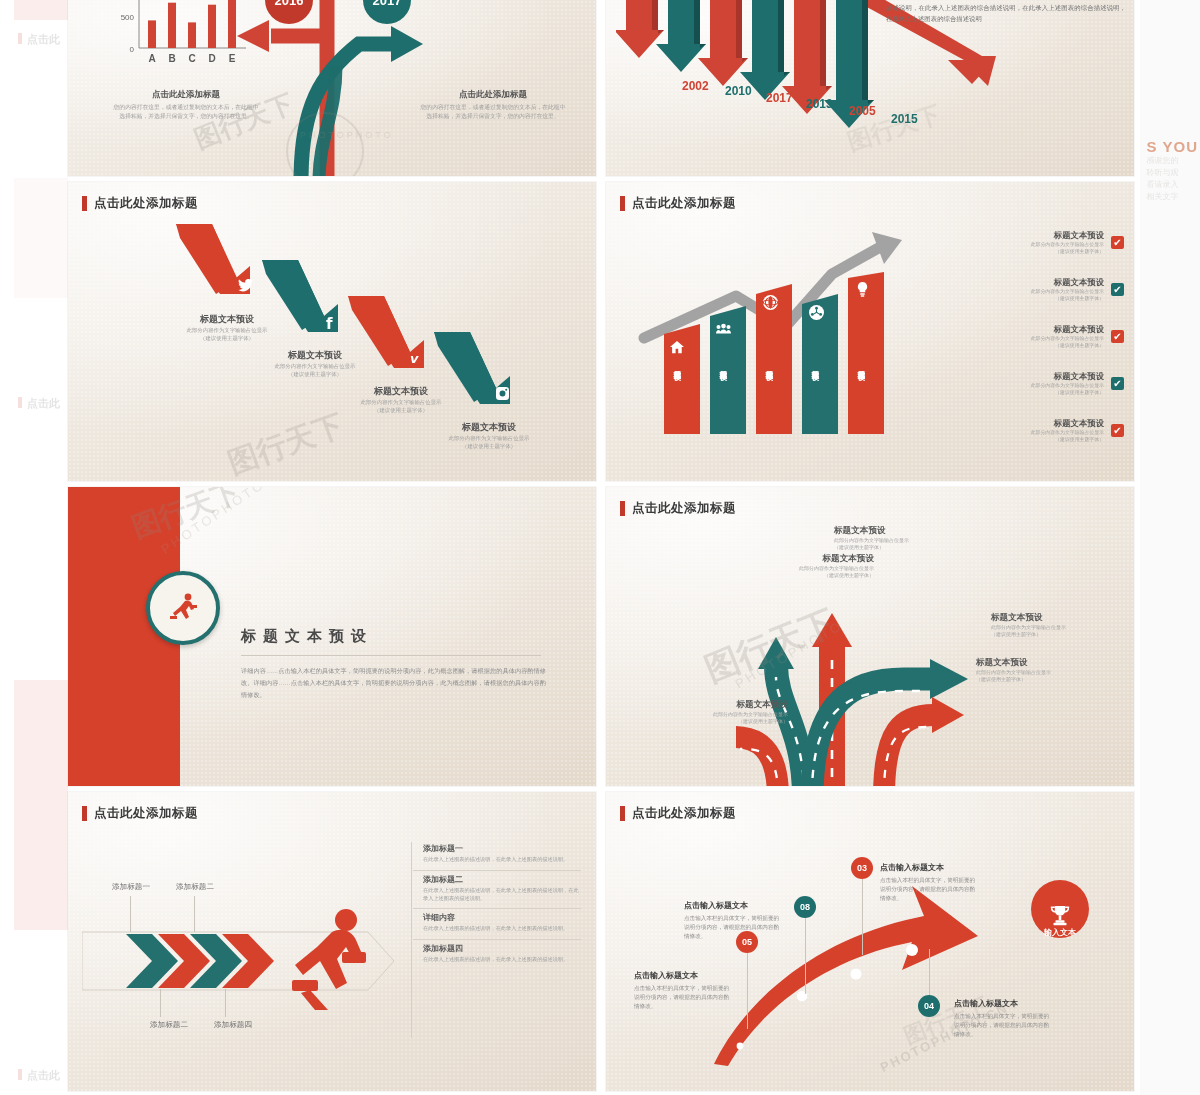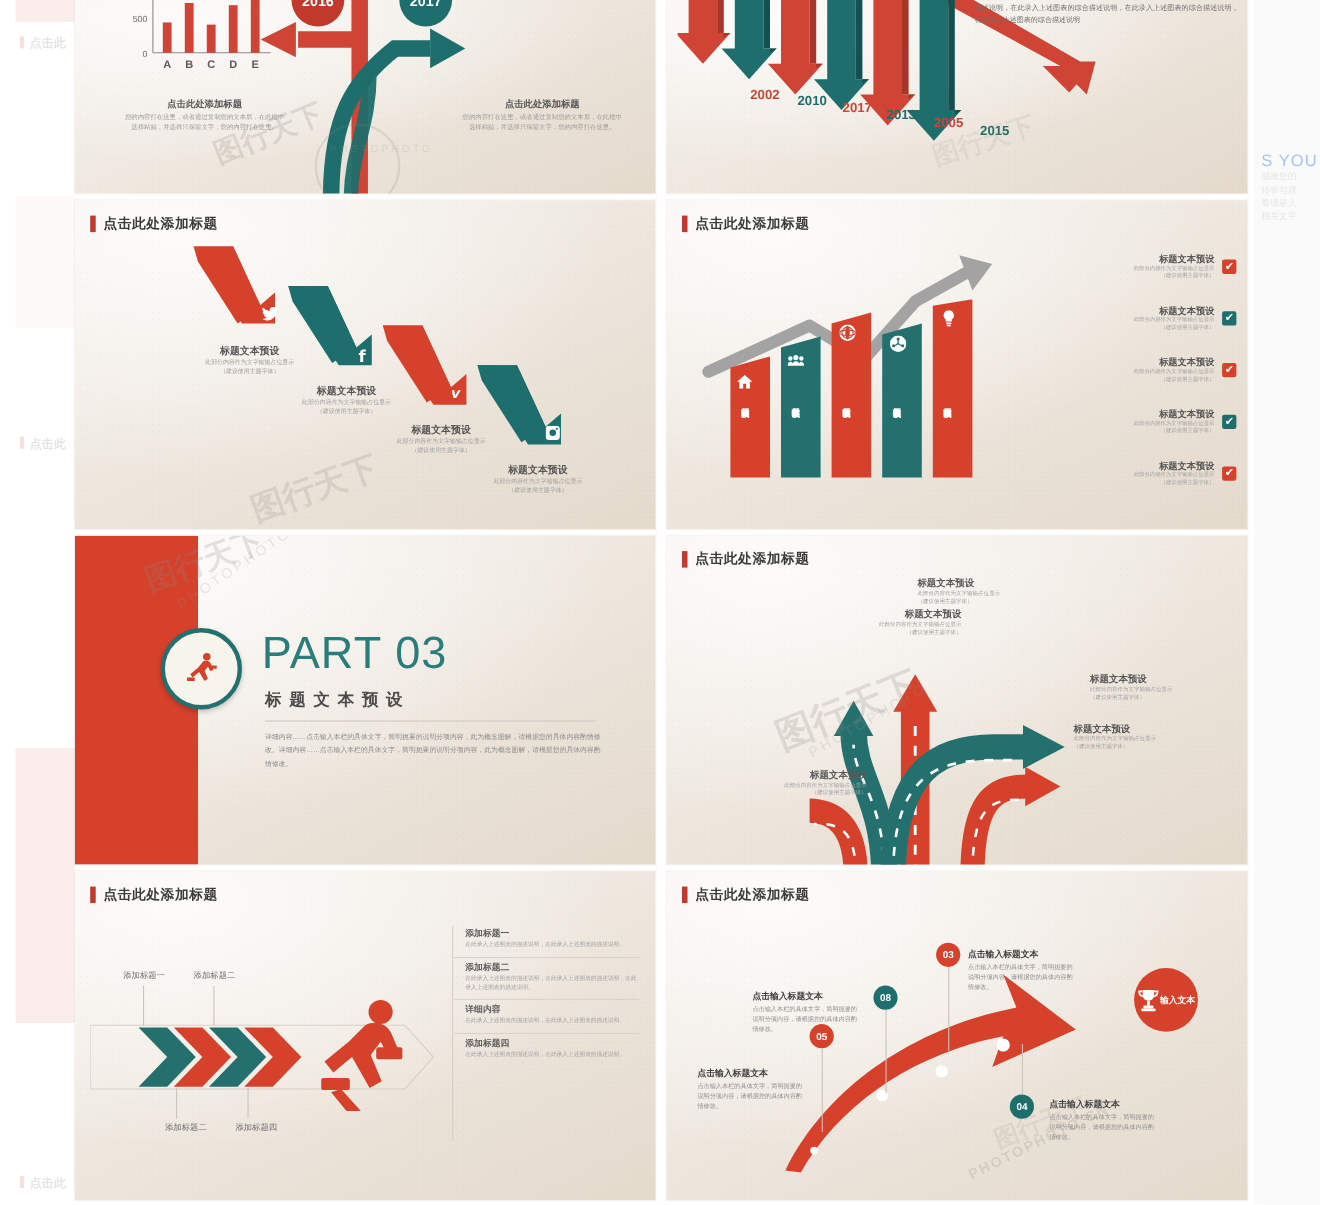--- a/index.html
+++ b/index.html
@@ -10,21 +10,21 @@
     position:relative;
   }
   
   .bg-layer { position:absolute; inset:0; overflow:hidden; z-index:0; }
   .bg-strip { position:absolute; background:#f7dedb; opacity:.55; }
   .bg-ghost-title { position:absolute; font-size:11px; font-weight:bold; color:#cfcfcf;
       opacity:.55; white-space:nowrap; }
   .bg-ghost-title::before { content:""; display:inline-block; width:4px; height:11px;
       background:#f0c8c4; margin-right:5px; vertical-align:-1px; }
   .bg-right-ghost { position:absolute; right:2px; top:138px; text-align:left; opacity:.45; }
-  .bg-right-ghost .big { font-size:15px; font-weight:normal; color:#3b82f6; letter-spacing:1px;}
+  .bg-right-ghost .big { font-size:15px; font-weight:bold; color:#c2410c; letter-spacing:1px;}
   .bg-right-ghost .sm { font-size:8px; color:#cfcbc6; line-height:1.5; }
 
   
   .deck { position:absolute; left:68px; top:0; width:1066px; height:1095px; z-index:2;
      display:grid; grid-template-columns:528px 528px; grid-template-rows:176px 299px 299px 299px;
      gap:6px 10px; }
   .slide { position:relative; overflow:hidden;
      background:
        radial-gradient(120% 120% at 18% 10%, rgba(255,255,255,.82), rgba(255,255,255,0) 62%),
        linear-gradient(155deg,#f3efe9 0%,#efe9e1 40%,#e4d9cb 100%);
@@ -112,21 +112,21 @@
   .s7-item .d { font-size:5.2px; color:#a0a0a0; line-height:1.5; margin-top:2px; }
   .s7-axis { position:absolute; left:343px; top:50px; width:1px; height:196px; background:#d6cfc5; }
 
   
   .st-num { position:absolute; width:22px; height:22px; border-radius:50%; color:#fff;
      font-size:9px; font-weight:bold; display:flex; align-items:center; justify-content:center; }
   .st-txt { position:absolute; width:96px; }
   .st-txt .t { font-size:8px; font-weight:bold; color:#3f3f3f; }
   .st-txt .d { font-size:5.6px; color:#8e8e8e; line-height:1.62; margin-top:3px; }
   .goal { position:absolute; width:58px; height:58px; border-radius:50%; background:#d6412c;
-     display:flex; flex-direction:row; align-items:center; justify-content:center;
+     display:flex; flex-direction:column; align-items:center; justify-content:flex-end;
      color:#fff; gap:1px; }
   .goal .lbl { font-size:8px; font-weight:bold; }
   .leader { position:absolute; width:1px; background:#cbc4ba; }
 </style>
 </head>
 <body>
 
 <div class="bg-layer">
   <div class="bg-strip" style="left:14px;top:-10px;width:54px;height:30px;"></div>
   <div class="bg-ghost-title" style="left:18px;top:32px;">点击此</div>
@@ -433,21 +433,20 @@
 <div class="slide">
   <div class="p3-band"></div>
   <div class="p3-badge">
     <svg width="34" height="34" viewBox="0 0 34 34">
       <circle cx="22" cy="6" r="3.4" fill="#d6412c"></circle>
       <path d="M19 10c3-1 6 0 7 3l2 5-3 1-2-4-3 4 3 7-3 2-5-8-6 5-2-3 7-6z" fill="#d6412c"></path>
       <path d="M4 25h7v3H4z" fill="#d6412c"></path>
       <path d="M24 14h7v3h-7z" fill="#d6412c"></path>
     </svg>
   </div>
-  <div class="p3-num">PART 03</div>
   <div class="p3-sub">标题文本预设</div>
   <div class="p3-rule"></div>
   <div class="p3-body">详细内容……点击输入本栏的具体文字，简明扼要的说明分项内容，此为概念图解，请根据您的具体内容酌情修改。详细内容……点击输入本栏的具体文字，简明扼要的说明分项内容，此为概念图解，请根据您的具体内容酌情修改。</div>
   <div class="wm-arc" style="left:84px;top:22px;font-size:13px;transform:rotate(-34deg);">PHOTOPHOTO</div>
   <div class="wm" style="left:62px;top:4px;font-size:28px;transform:rotate(-20deg);">图行天下</div>
 </div>
 
 <div class="slide">
   <div class="s-title">
     <span class="tick"></span>

